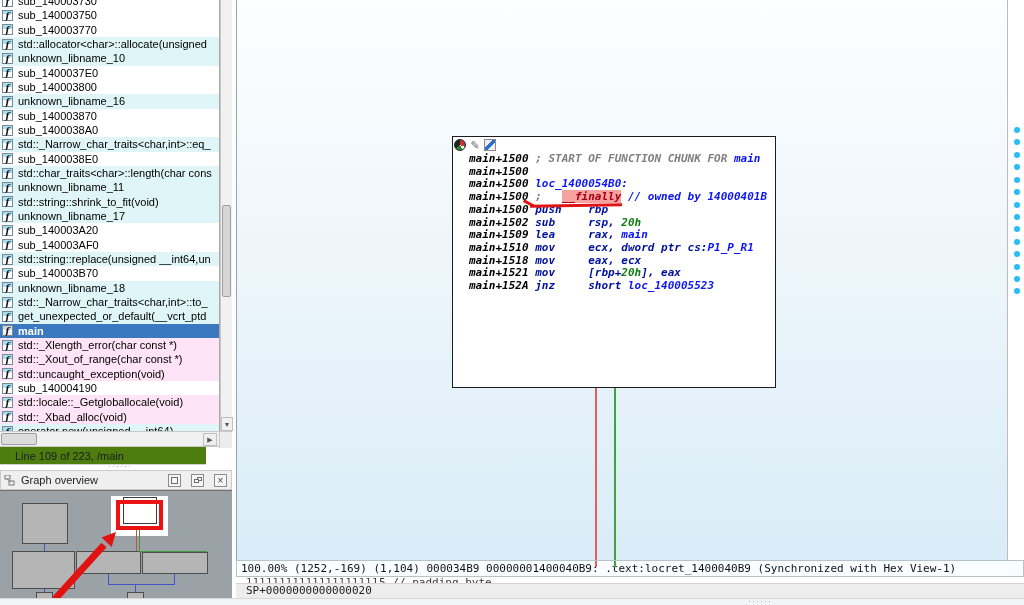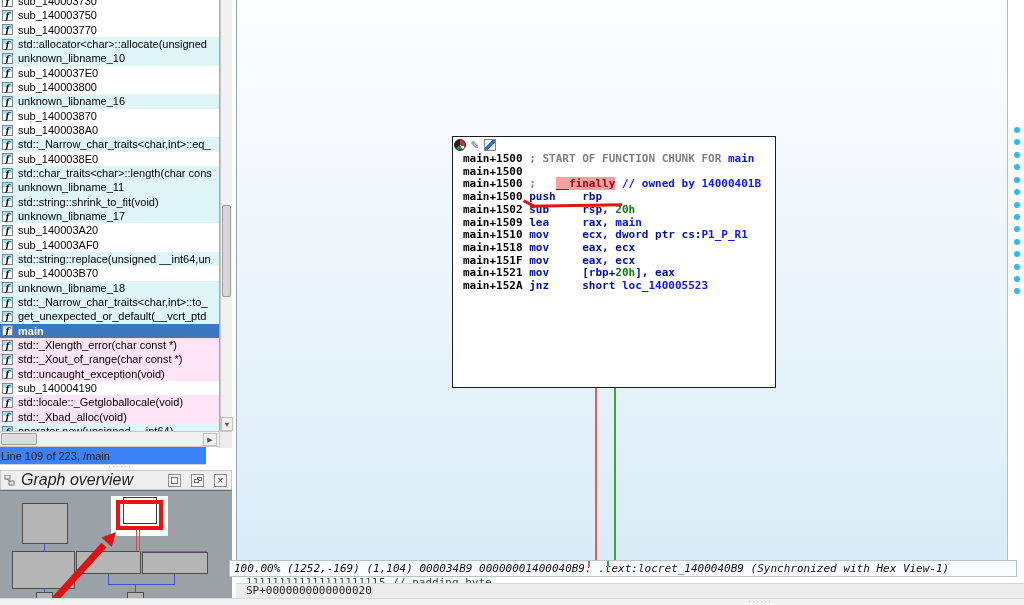--- a/index.html
+++ b/index.html
@@ -22,28 +22,28 @@
   
   .vscroll { position:absolute; left:220px; top:0; width:12px; height:431px; background:#f1f1f1; border-left:1px solid #c9c9c9; }
   .vthumb  { position:absolute; left:1px; top:205px; width:9px; height:92px; background:#d6d6d6; border:1px solid #9e9e9e; border-radius:2px; }
   .sbtn { position:absolute; width:12px; height:14px; background:#f1f1f1; border:1px solid #c0c0c0; font-size:7px; color:#555; text-align:center; line-height:13px; }
   .vdown { left:0; top:417px; }
   .hscroll { position:absolute; left:0; top:431px; width:232px; height:16px; background:#f1f1f1; border-top:1px solid #c9c9c9; border-bottom:1px solid #c9c9c9; }
   .hthumb { position:absolute; left:1px; top:1px; width:36px; height:12px; background:#dcdcdc; border:1px solid #9e9e9e; border-radius:2px; }
   .hright { position:absolute; left:203px; top:1px; width:14px; height:13px; background:#efefef; border:1px solid #c0c0c0; font-size:7px; color:#555; text-align:center; line-height:12px; }
   .hcorner { position:absolute; left:219px; top:0; width:13px; height:16px; background:#ececec; border-left:1px solid #c9c9c9; }
 
-  .line-status { position:absolute; left:0; top:447px; width:206px; height:18px; background:#3b82f6; border-bottom:1px solid #d2d2d2;
-                 font-size:11px; color:#1c1c1c; line-height:18px; padding-left:1px; white-space:nowrap; }
+  .line-status { position:absolute; left:0; top:447px; width:206px; height:18px; background:#4d7c0f; border-bottom:1px solid #d2d2d2;
+                 font-size:11px; color:#1c1c1c; line-height:18px; padding-left:15px; white-space:nowrap; }
   .split-dots { position:absolute; left:100px; top:464px; width:40px; height:5px; color:#b5b5b5; font-size:9px; line-height:4px; letter-spacing:1px; text-align:center; }
 
   
   .ov-title { position:absolute; left:0; top:470px; width:232px; height:20px; background:#efefef; border:1px solid #cbcbcb; display:flex; align-items:center; }
   .ov-title-icon { width:12px; height:11px; margin:0 5px 0 3px; }
-  .ov-title-text { font-size:16px; color:#222;font-style:italic; }
+  .ov-title-text { font-size:11px; color:#222; }
   .ov-btns { position:absolute; right:4px; top:3px; display:flex; gap:10px; }
   .wbtn { width:13px; height:13px; border:1px solid #8d8d8d; background:#f6f6f6; position:relative; cursor:default; }
   .wbtn .bx { position:absolute; left:2px; top:2px; width:7px; height:7px; border:1px solid #6e6e6e; }
   .wbtn .bx2a { position:absolute; left:2px; top:4px; width:5px; height:4px; border:1px solid #6e6e6e; background:#f6f6f6; }
   .wbtn .bx2b { position:absolute; left:5px; top:2px; width:5px; height:4px; border:1px solid #6e6e6e; }
   .wbtn .xx { position:absolute; left:0; top:0; width:11px; height:11px; font-size:10px; line-height:11px; text-align:center; color:#444; }
 
   .minimap { position:absolute; left:0; top:490px; width:232px; height:108px; background:#9aa2a8; border-top:1px solid #6f6f6f; overflow:hidden; }
   .mm-white { position:absolute; left:111px; top:5px; width:57px; height:40px; background:#fdfdfd; }
   .mm-node { position:absolute; background:#b5b5b5; border:1px solid #4d4d4d; }
@@ -58,42 +58,42 @@
   .graph { position:absolute; left:236px; top:0; width:772px; height:561px;
            background:linear-gradient(180deg, #fcfeff 0%, #eef6fb 45%, #d9ecf7 100%);
            border-left:1px solid #96a4ad; border-right:1px solid #bcbcbc; overflow:hidden; }
 
   .node { position:absolute; left:215px; top:136px; width:324px; height:252px; background:#fff; border:1px solid #1c1c1c; }
   .node-head { height:15px; display:flex; align-items:center; gap:3px; padding:1px 1px 0 1px; }
   .nicon { width:12px; height:12px; display:inline-block; }
   .nicon.pie { border-radius:50%; background:conic-gradient(#c33 0 110deg, #fff 110deg 150deg, #2a8a2a 150deg 230deg, #222 230deg 360deg); border:1px solid #222; }
   .nicon.pencil { font-size:11px; line-height:12px; color:#6a6a6a; text-align:center; }
   .nicon.script { border:1px solid #8a8a8a; background:linear-gradient(135deg,#eee 40%, #2f6fd0 40% 62%, #eee 62%); }
-  .node-code { padding:1px 0 0 10px; position:relative; }
+  .node-code { padding:1px 0 0 16px; position:relative;font-style:italic; }
   .cl { font-family:"DejaVu Sans Mono", monospace; font-size:11px; font-weight:bold; line-height:12.7px; white-space:pre; }
   .t-a { color:#000000; }
   .t-c { color:#7f7f7f; }
   .t-n { color:#0b16f2; }
   .t-m { color:#00119c;margin-top:12px; }
   .t-g { color:#107b10; }
   .t-f { color:#a50016; background:#f7a0a0; }
   .underline-anno { position:absolute; left:77px; top:52px; width:92px; height:2.5px; background:#e21313; transform:rotate(-1deg); }
   .underline-anno2 { position:absolute; left:70px; top:50px; width:12px; height:2.5px; background:#e21313; transform:rotate(28deg); }
 
   .edge { position:absolute; width:2px; }
   .edge.red { left:358px; top:388px; height:173px; background:#e06060; }
   .edge.green { left:377px; top:388px; height:173px; background:#3fa43f; }
 
   
   .dots { position:absolute; left:1009px; top:0; width:15px; height:605px; }
   .dot { position:absolute; left:5px; width:6px; height:6px; border-radius:50%; background:#29bdf2; }
 
   
-  .sb1 { position:absolute; left:229px; top:560px; width:788px; height:17px; background:#fafdff; border:1px solid #b7c3cb;
-         font-family:"DejaVu Sans Mono", monospace; font-size:11px; color:#111; line-height:15px; padding-left:4px; white-space:nowrap; overflow:hidden;font-style:italic; }
+  .sb1 { position:absolute; left:236px; top:560px; width:788px; height:17px; background:#fafdff; border:1px solid #b7c3cb;
+         font-family:"DejaVu Sans Mono", monospace; font-size:11px; color:#111; line-height:15px; padding-left:4px; white-space:nowrap; overflow:hidden; }
   .sb1 .stub { position:absolute; top:0; width:2px; height:6px; }
   .sb-frag { position:absolute; left:236px; top:577px; width:788px; height:6px; overflow:hidden; background:#fff;
              font-family:"DejaVu Sans Mono", monospace; font-size:11px; line-height:12px; color:#3a3a3a; padding-left:4px; white-space:nowrap; }
   .sb-sp { position:absolute; left:236px; top:583px; width:788px; height:15px; background:#ededed; border-top:1px solid #d5d5d5;
            font-family:"DejaVu Sans Mono", monospace; font-size:11px; color:#222; line-height:14px; padding-left:10px; white-space:nowrap; }
   .bottom-strip { position:absolute; left:0; top:598px; width:1024px; height:7px; background:#f1f3f5; border-top:1px solid #d8d8d8; }
   .bottom-dots { position:absolute; left:748px; top:599px; color:#b5b5b5; font-size:9px; line-height:4px; letter-spacing:1px; }
 </style>
 </head>
 <body>
@@ -293,27 +293,27 @@
       <div class="node-head">
         <span class="nicon pie"></span>
         <span class="nicon pencil">✎</span>
         <span class="nicon script"></span>
       </div>
       <div class="node-code">
         <div class="underline-anno"></div>
         <div class="underline-anno2"></div>
       <pre class="cl"><span class="t-a">main+1500 </span><span class="t-c">; START OF FUNCTION CHUNK FOR </span><span class="t-n">main</span></pre>
           <pre class="cl"><span class="t-a">main+1500</span></pre>
+          <pre class="cl"><span class="t-a">main+1500 </span><span class="t-n">loc_1400054B0:</span></pre>
           <pre class="cl"><span class="t-a">main+1500 </span><span class="t-c">;   </span><span class="t-f">__finally</span><span class="t-n"> // owned by 14000401B</span></pre>
           <pre class="cl"><span class="t-a">main+1500 </span><span class="t-m">push    rbp</span></pre>
           <pre class="cl"><span class="t-a">main+1502 </span><span class="t-m">sub     rsp, </span><span class="t-g">20h</span></pre>
           <pre class="cl"><span class="t-a">main+1509 </span><span class="t-m">lea     rax, </span><span class="t-n">main</span></pre>
           <pre class="cl"><span class="t-a">main+1510 </span><span class="t-m">mov     ecx, dword ptr cs:</span><span class="t-n">P1_P_R1</span></pre>
           <pre class="cl"><span class="t-a">main+1518 </span><span class="t-m">mov     eax, ecx</span></pre>
-          <pre class="cl"><span class="t-a">main+151F </span><span class="t-m">mov     eax, ecx</span></pre>
           <pre class="cl"><span class="t-a">main+1521 </span><span class="t-m">mov     [rbp+</span><span class="t-g">20h</span><span class="t-m">], eax</span></pre>
           <pre class="cl"><span class="t-a">main+152A </span><span class="t-m">jnz     </span><span class="t-m">short </span><span class="t-n">loc_140005523</span></pre>
         </div>
     </div>
     <div class="edge red"></div>
     <div class="edge green"></div>
   </div>
 
   <div class="dots">
       <span class="dot" style="top: 127px;"></span>

